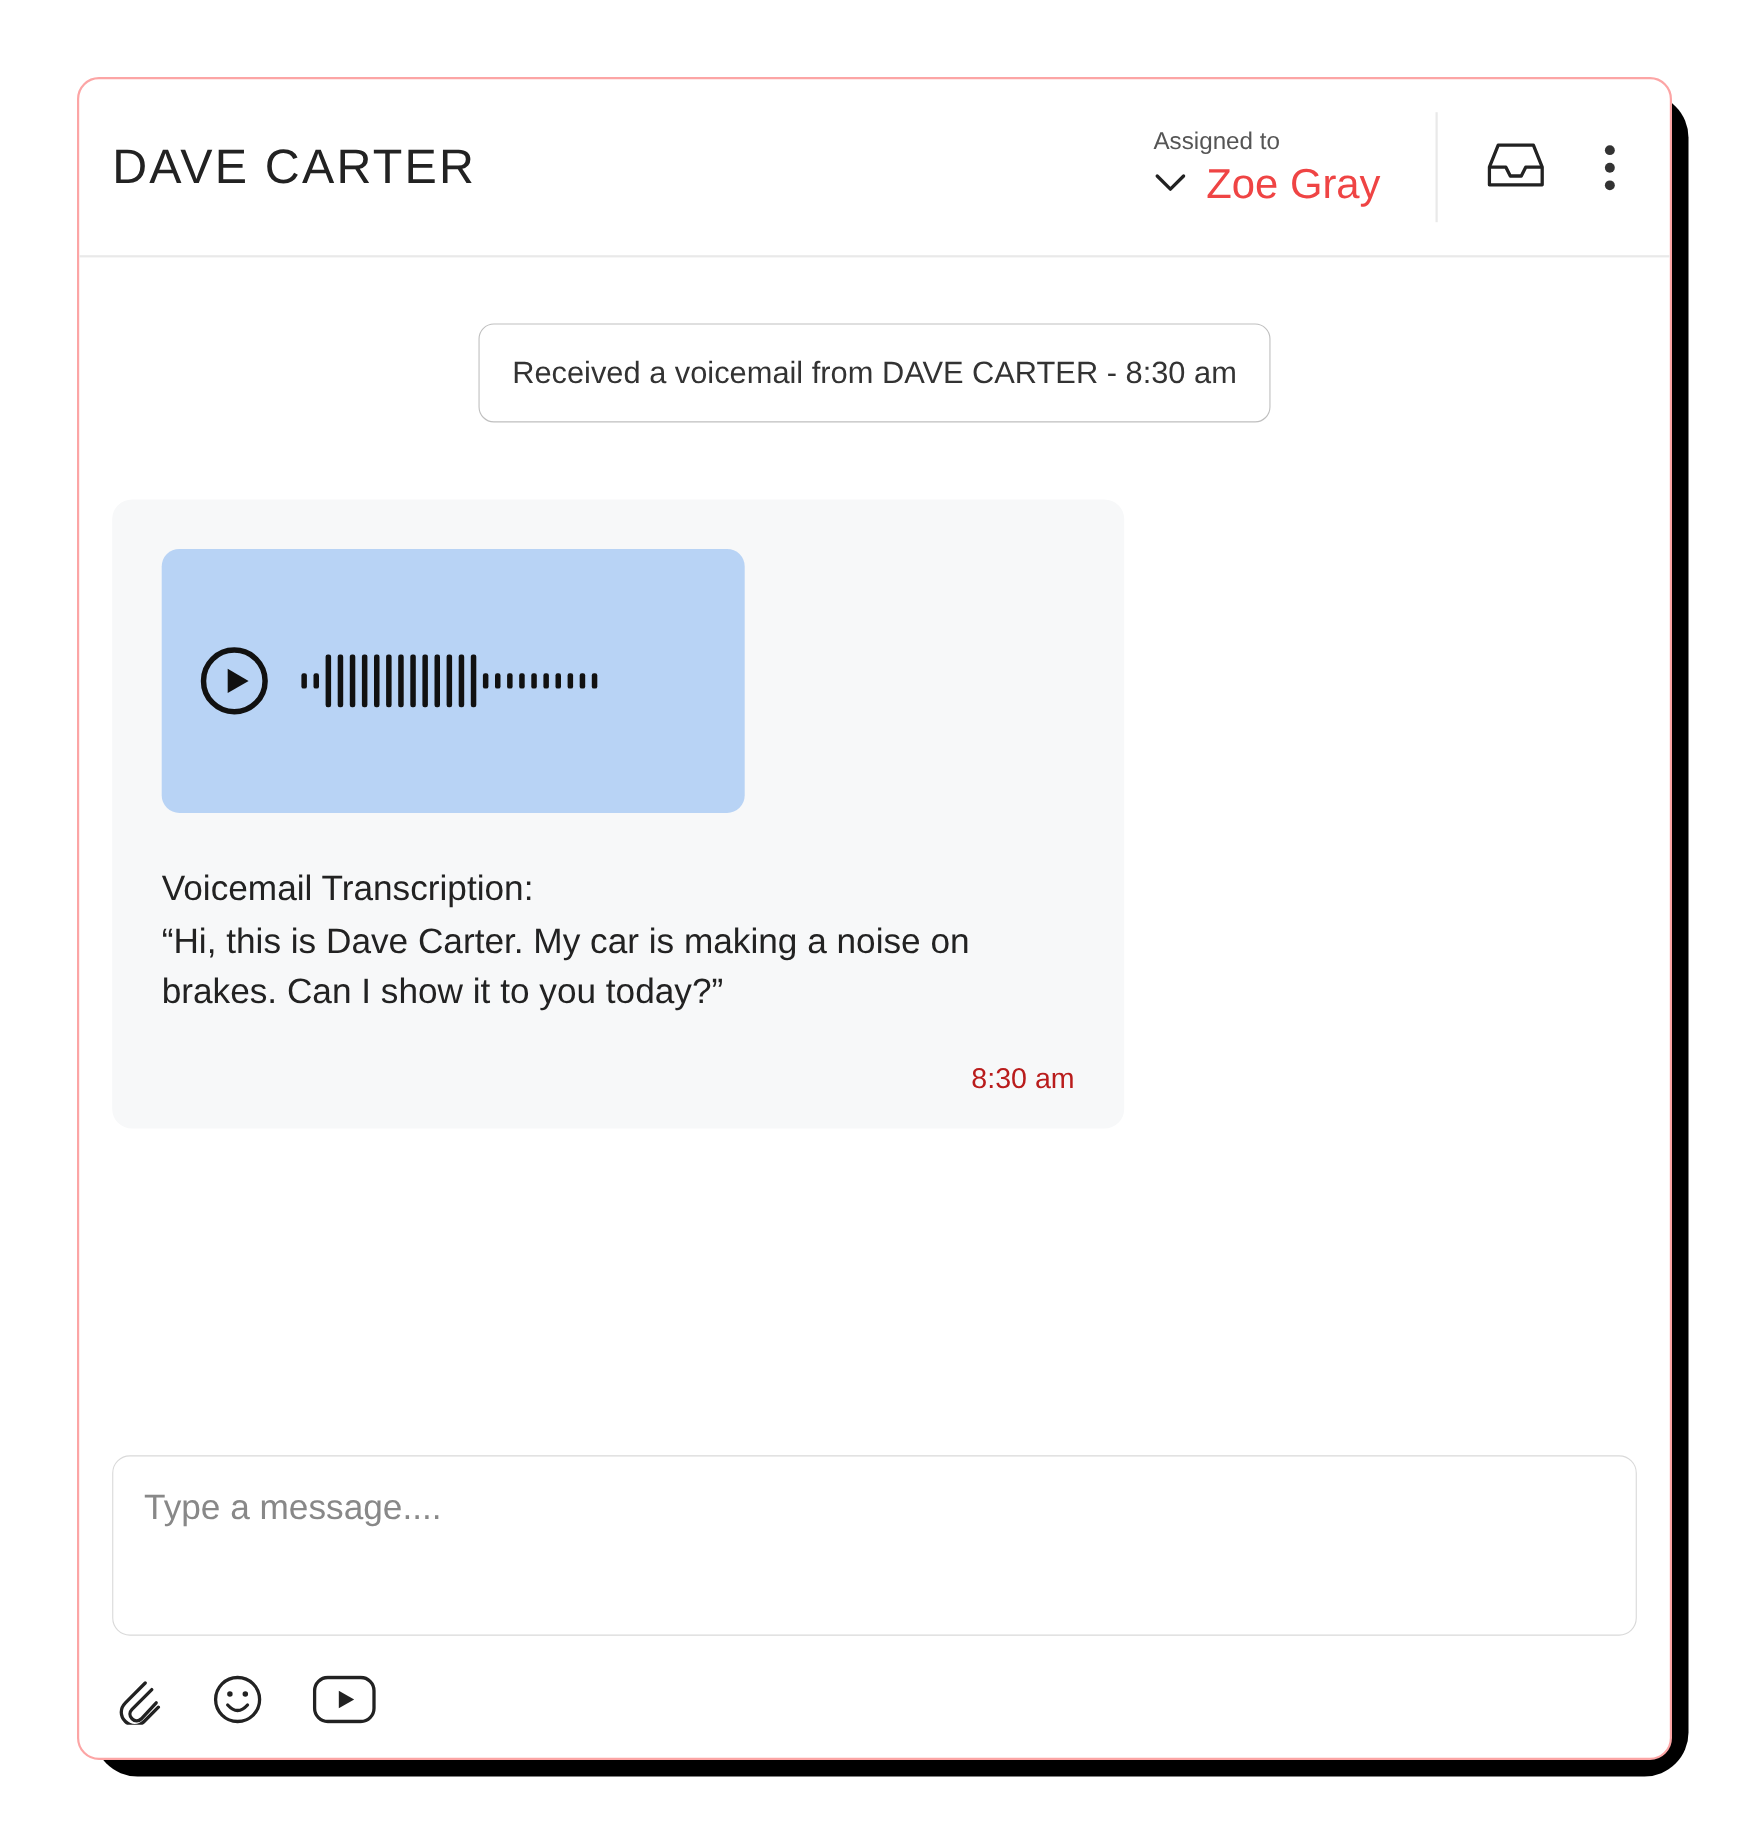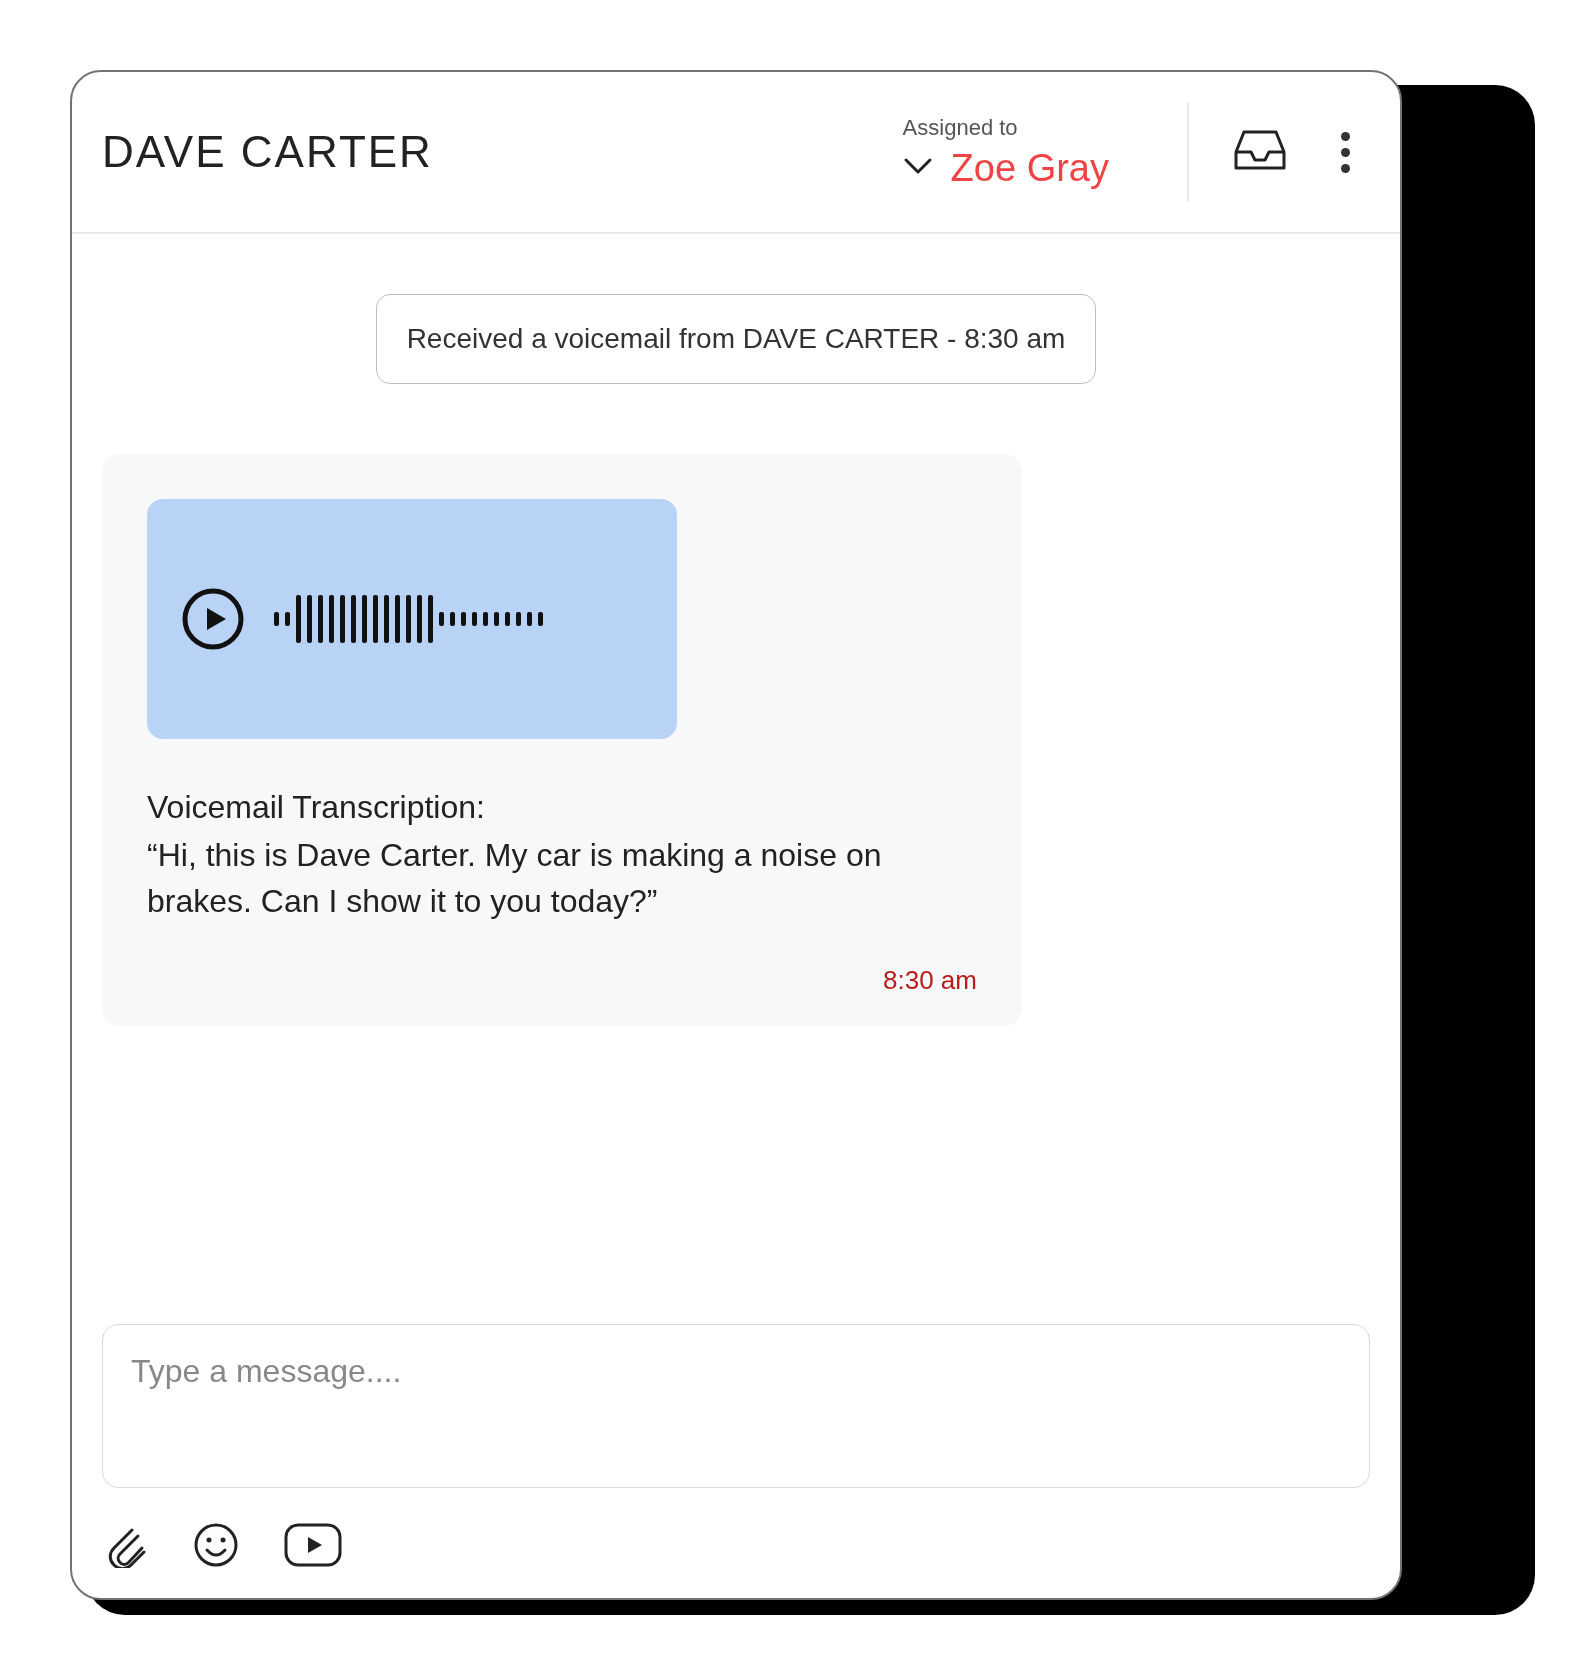--- a/index.html
+++ b/index.html
@@ -14,43 +14,43 @@
   .card-shadow {
     position: absolute;
     top: 85px; left: 85px;
     width: 1450px; height: 1530px;
     background: #000;
     border-radius: 40px;
   }
   .card {
     position: absolute;
     top: 70px; left: 70px;
-    width: 1332px; height: 1530px;
+    width: 1450px; height: 1530px;
     background: #fff;
-    border-radius: 31px;
-    border: 2px solid #737373;
+    border-radius: 20px;
+    border: 2px solid #fca5a5;
     overflow: hidden;
     display: flex;
     flex-direction: column;
   }
   
   .header {
     display: flex;
     align-items: center;
     padding: 30px 40px 30px 30px;
     border-bottom: 2px solid #e9e9e9;
   }
   .contact-name {
     font-size: 44px;
     letter-spacing: 2px;
     color: #222;
     font-weight: 300;
     flex: 1;
   }
-  .assigned-block { margin-right: 78px; }
+  .assigned-block { margin-right: 50px; }
   .assigned-label {
     font-size: 22px;
     color: #555;
     margin-bottom: 6px;
     font-weight: 300;
   }
   .assigned-row {
     display: flex;
     align-items: center;
     gap: 18px;

